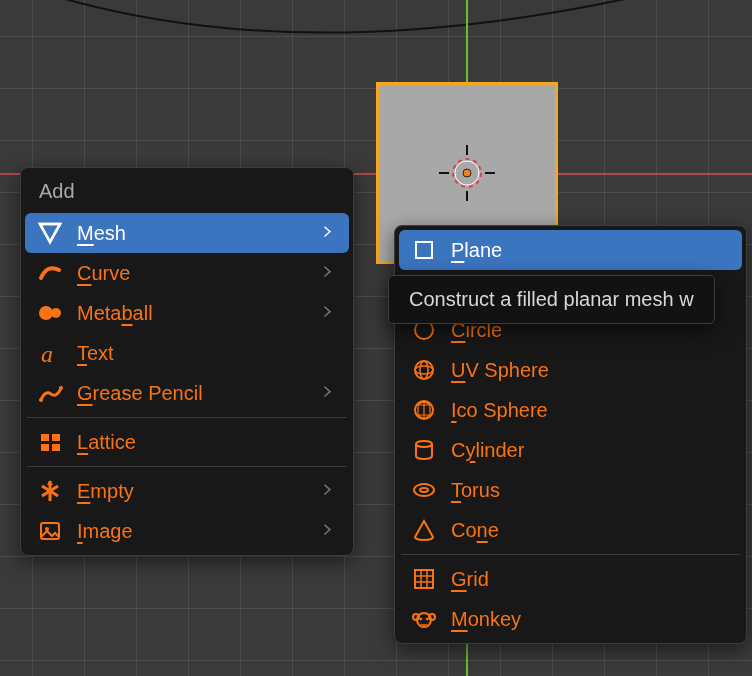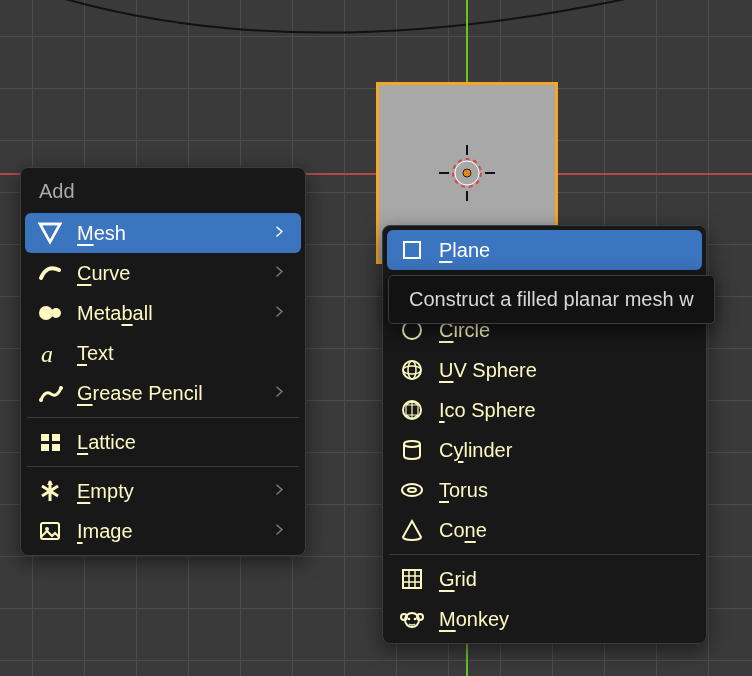--- a/index.html
+++ b/index.html
@@ -59,21 +59,21 @@
     padding: 8px 14px 10px 14px;
     color: #aaa;
     font-size: 20px;
   }
   .menu-item {
     display: flex;
     align-items: center;
     height: 40px;
     padding: 0 10px 0 10px;
     border-radius: 6px;
-    color: #fef9c3;
+    color: #f97316;
     position: relative;
     white-space: nowrap;
   }
   .menu-item.highlight {
     background: #3b74bf;
     color: #fff;
   }
   .menu-item .icon {
     width: 30px; height: 30px;
     display: flex; align-items: center; justify-content: center;
@@ -83,22 +83,22 @@
   .menu-item .label { flex: 1; }
   .menu-item .label .ul { text-decoration: underline; text-underline-offset: 4px; }
   .menu-item .chev {
     width: 18px; display: flex; align-items: center; justify-content: center;
     color: #7a7a7a;
   }
   .menu-item.highlight .chev { color: #fff; }
   .sep {
     height: 1px; background: #3a3a3a; margin: 4px 2px;
   }
-  .add-menu { left: 20px; top: 167px; width: 286px; }
-  .sub-menu { left: 382px; top: 225px; width: 325px; }
+  .add-menu { left: 20px; top: 167px; width: 334px; }
+  .sub-menu { left: 394px; top: 225px; width: 353px; }
   .tooltip {
     position: absolute;
     left: 388px; top: 275px;
     background: #121212;
     border: 1px solid #3c3c3c;
     border-radius: 5px;
     padding: 12px 20px;
     color: #d8d8d8;
     font-size: 20px;
     white-space: nowrap;

